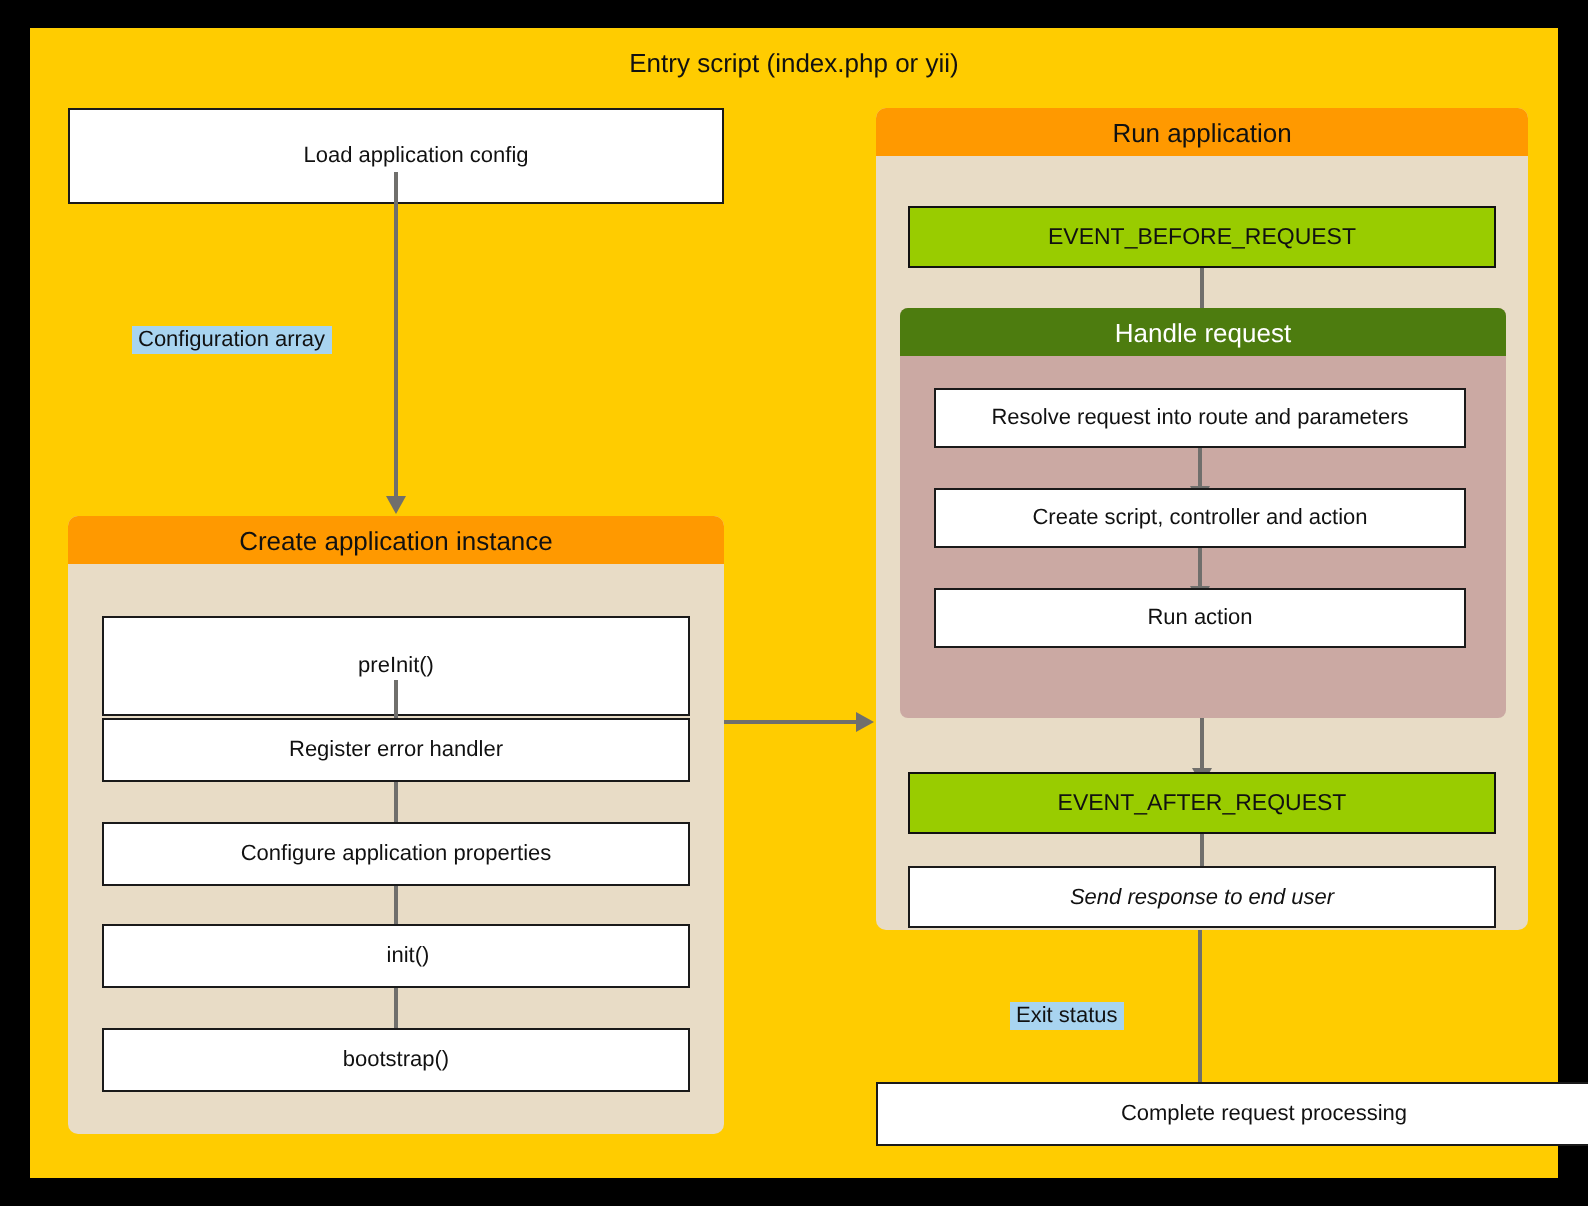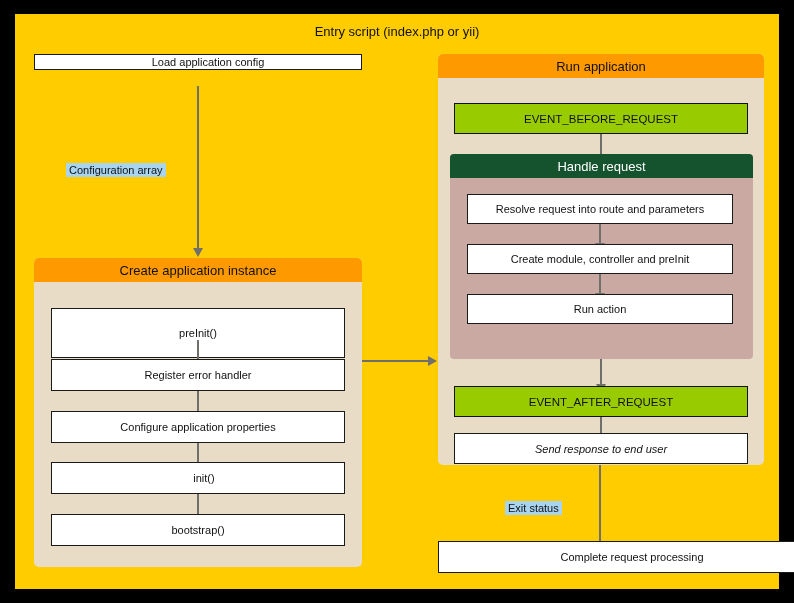--- a/index.html
+++ b/index.html
@@ -85,21 +85,21 @@
     left: 0;
     top: 24px;
     width: 100%;
     bottom: 0;
   }
 
   .group.orange { background: #E8DCC6; }
   .group.orange .group-header { background: #FF9900; }
 
   .group.magenta { background: #CBA9A3; border-radius: 4px; }
-  .group.magenta .group-header { background: #14532d; color: #FFFFFF; }
+  .group.magenta .group-header { background: #4d7c0f; color: #FFFFFF; }
 
   
   .arrow-v {
     position: absolute;
     width: 2px;
     background: #706F6C;
   }
   .arrow-v::after {
     content: "";
     position: absolute;
@@ -141,21 +141,21 @@
 </style>
 </head>
 <body>
 
 <div id="canvas">
 
   <div class="entry-panel">
 
     <div class="entry-title">Entry script (index.php or yii)</div>
 
-    <div class="box" style="left:19px; top:40px; width:328px; height:16px;padding-left:20px;">Load application config</div>
+    <div class="box" style="left:19px; top:40px; width:328px; height:48px;padding-left:20px;">Load application config</div>
 
     <div class="arrow-v" style="left:182px; top:72px; height:162px;"></div>
 
     <div class="edge-label" style="left:51px; top:149px;">Configuration array</div>
 
     <div class="group orange" style="left:19px; top:244px; width:328px; height:309px;">
       <div class="group-header">Create application instance</div>
       <div class="group-body">
 
         <div class="box" style="left:17px; top:26px; width:294px; height:50px;">preInit()</div>
@@ -184,21 +184,21 @@
 
         <div class="arrow-v" style="left:162px; top:56px; height:20px;"></div>
 
         <div class="group magenta" style="left:12px; top:76px; width:303px; height:205px;">
           <div class="group-header">Handle request</div>
           <div class="group-body">
 
             <div class="box" style="left:17px; top:16px; width:266px; height:30px;">Resolve request into route and parameters</div>
             <div class="arrow-v" style="left:149px; top:46px; height:19px;"></div>
 
-            <div class="box" style="left:17px; top:66px; width:266px; height:30px;">Create module, controller and preInit</div>
+            <div class="box" style="left:17px; top:66px; width:266px; height:30px;">Create script, controller and action</div>
             <div class="arrow-v" style="left:149px; top:96px; height:19px;"></div>
 
             <div class="box" style="left:17px; top:116px; width:266px; height:30px;">Run action</div>
           </div>
         </div>
 
         <div class="arrow-v" style="left:162px; top:281px; height:25px;"></div>
 
         <div class="box event" style="left:16px; top:308px; width:294px; height:31px;">EVENT_AFTER_REQUEST</div>
 

